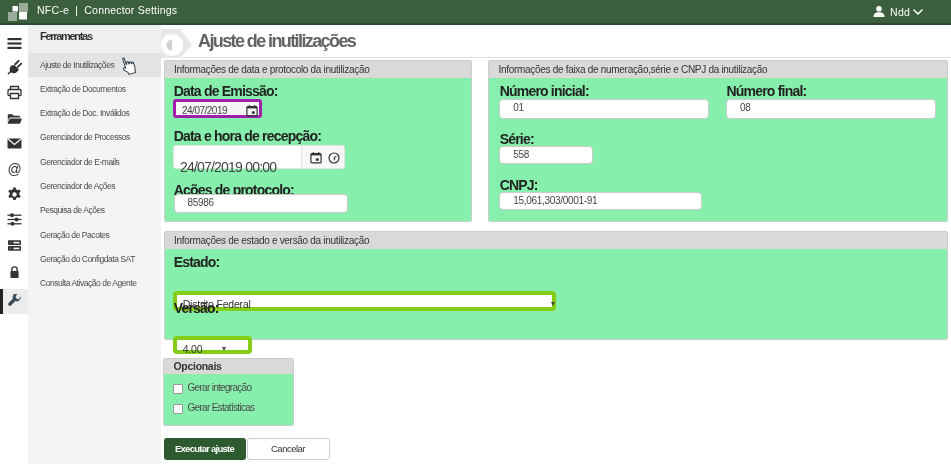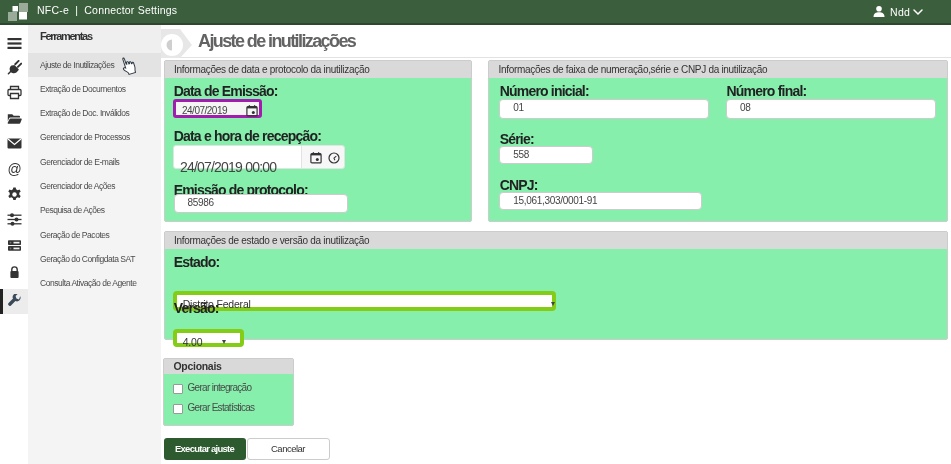--- a/index.html
+++ b/index.html
@@ -228,21 +228,21 @@
         <rect x="1" y="1.7" width="10" height="1.7" fill="#333"></rect>
         <line x1="3.4" y1="0.2" x2="3.4" y2="2.6" stroke="#333" stroke-width="1.3"></line>
         <line x1="8.6" y1="0.2" x2="8.6" y2="2.6" stroke="#333" stroke-width="1.3"></line>
         <circle cx="7.3" cy="7.6" r="1.5" fill="#333"></circle>
       </svg>
       <svg class="abs" style="left:154px;top:6px" width="12" height="12" viewBox="0 0 12 12">
         <circle cx="6" cy="6" r="5" fill="none" stroke="#333" stroke-width="1.2"></circle>
         <path d="M8.3 4.2 L6 6.1 L6.9 8.3" stroke="#333" stroke-width="1.1" fill="none"></path>
       </svg>
     </div>
-    <div class="lbl" style="left:9.2px;top:120.5px">Emissão de protocolo:</div>
+    <div class="lbl" style="left:9.2px;top:120.5px">Ações de protocolo:</div>
     <div class="inp" style="left:9px;top:133px;width:174px;height:19px">85986</div>
   </div>
 
   <div class="panel" id="p2" style="left:327px;top:35px;width:460px;height:162px">
     <div class="phead">Informações de faixa de numeração,série e CNPJ da inutilização</div>
     <div class="lbl" style="left:10.7px;top:22px">Número inicial:</div>
     <div class="lbl" style="left:237.5px;top:22px">Número final:</div>
     <div class="inp" style="left:10.2px;top:37.5px;width:210px;height:20px">01</div>
     <div class="inp" style="left:237px;top:37.5px;width:209.5px;height:20px">08</div>
     <div class="lbl" style="left:10.7px;top:69.5px">Série:</div>
@@ -252,21 +252,21 @@
   </div>
 
   <div class="panel" id="p3" style="left:2.5px;top:206px;width:784.5px;height:108.5px">
     <div class="phead">Informações de estado e versão da inutilização</div>
     <div class="lbl" style="left:9.2px;top:22px">Estado:</div>
     <div class="sel" style="left:8.2px;top:38.5px;width:383px;height:20px">
         <span>Distrito Federal</span>
       <div class="caret" style="left:374px;top:7.5px"></div>
     </div>
     <div class="lbl" style="left:9.2px;top:68px">Versão:</div>
-    <div class="sel" style="left:8.2px;top:77px;width:71px;height:18px">
+    <div class="sel" style="left:8.2px;top:84px;width:79px;height:18px">
         <span>4.00</span>
       <div class="caret" style="left:45px;top:6.5px"></div>
     </div>
   </div>
 
   <div class="panel" id="p4" style="left:2px;top:332.5px;width:131px;height:68px">
     <div class="phead" style="height:15px;line-height:15px;font-weight:bold;font-size:10.5px">Opcionais</div>
     <div class="cb" style="left:8.5px;top:25px"></div>
     <div class="cblbl" style="left:23.5px;top:23px">Gerar integração</div>
     <div class="cb" style="left:8.5px;top:45.8px"></div>

